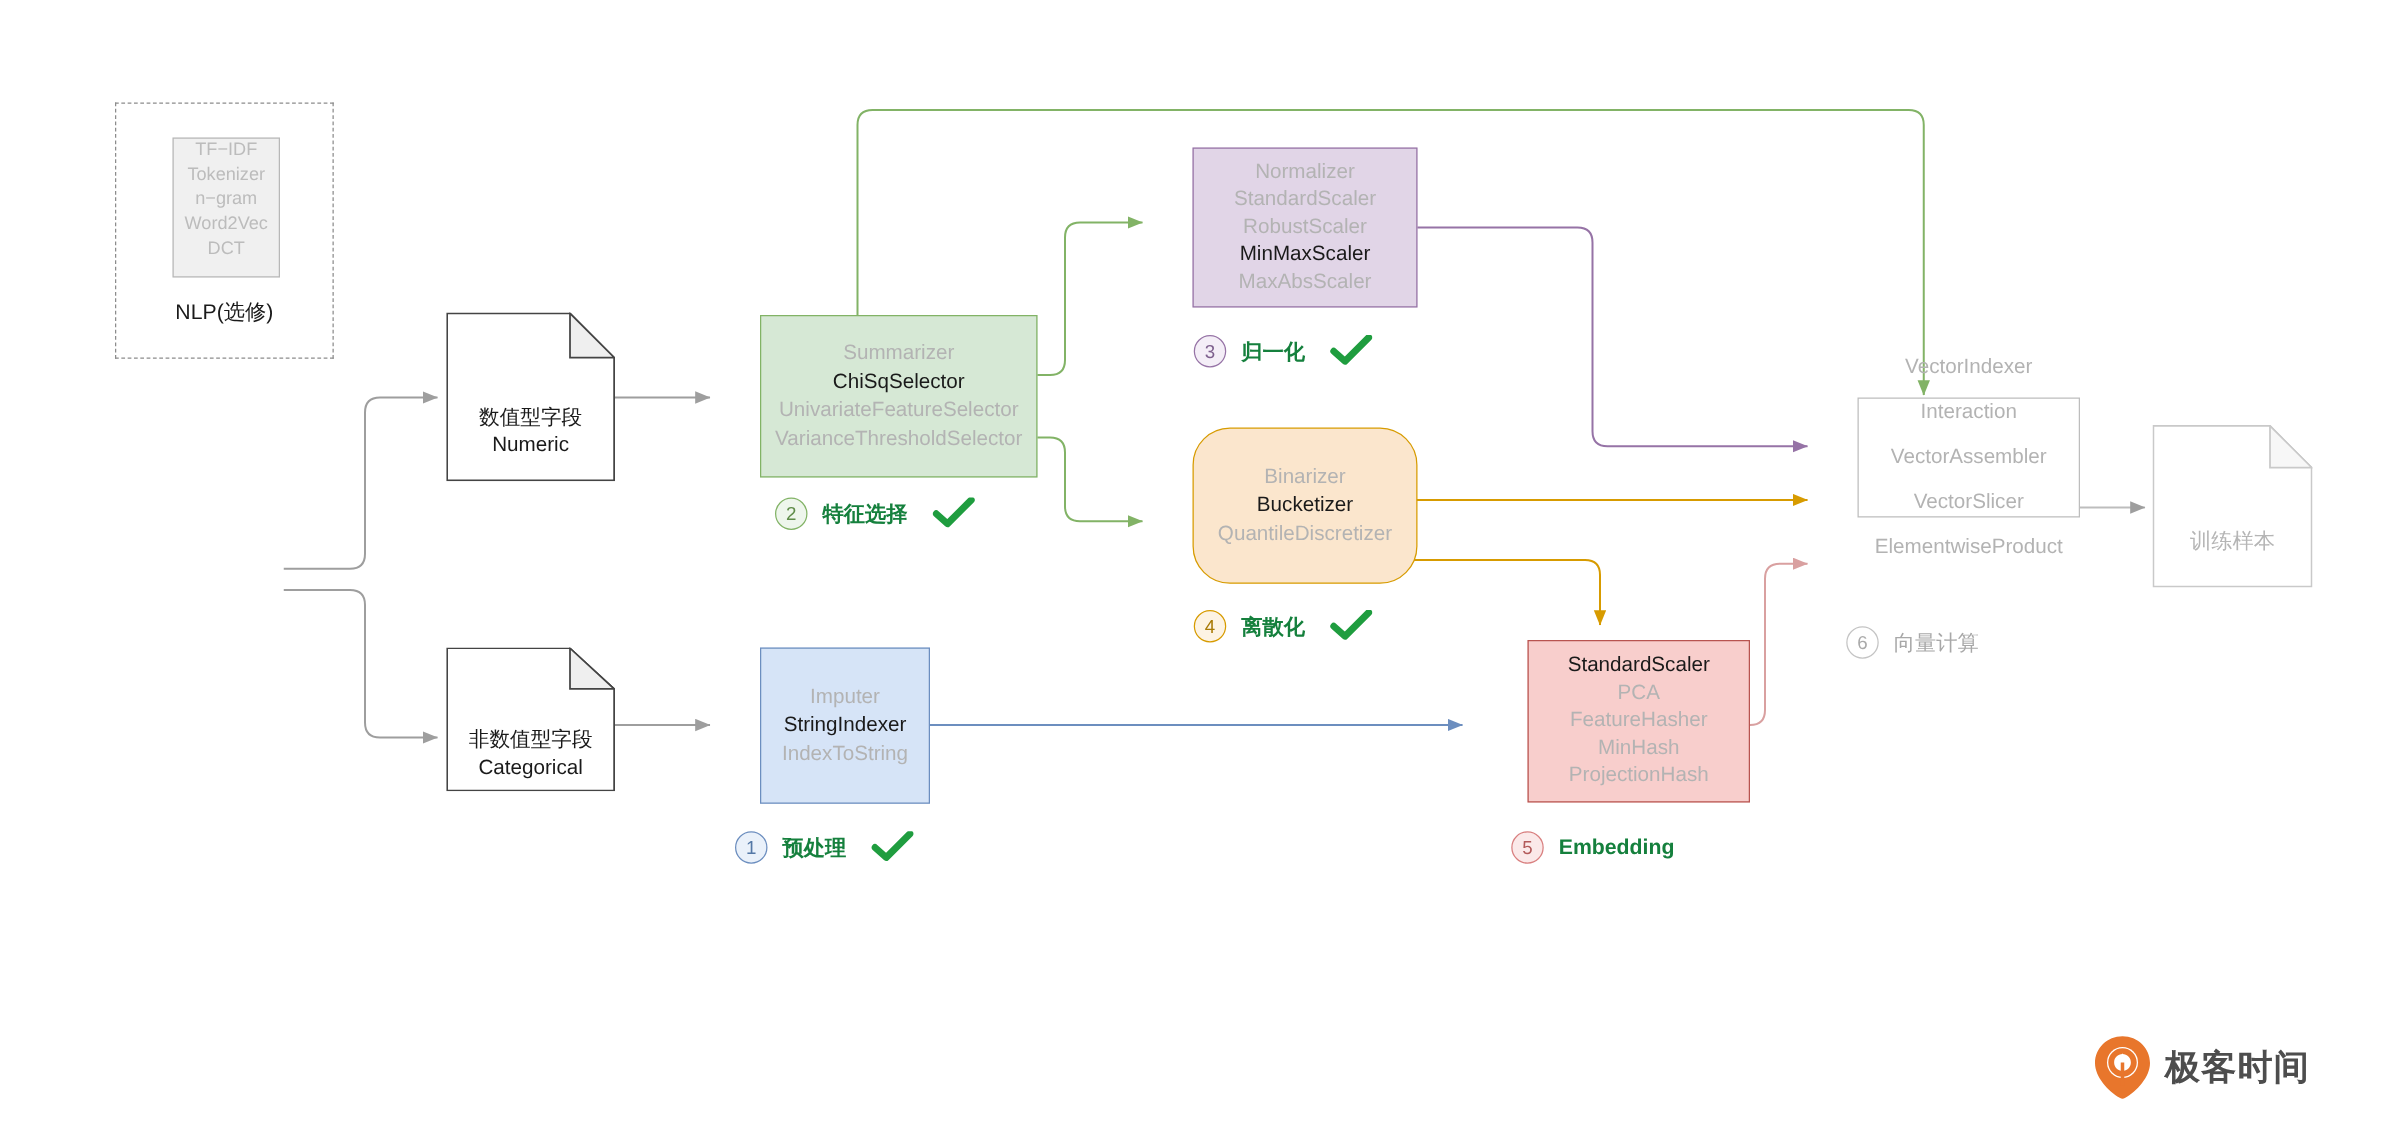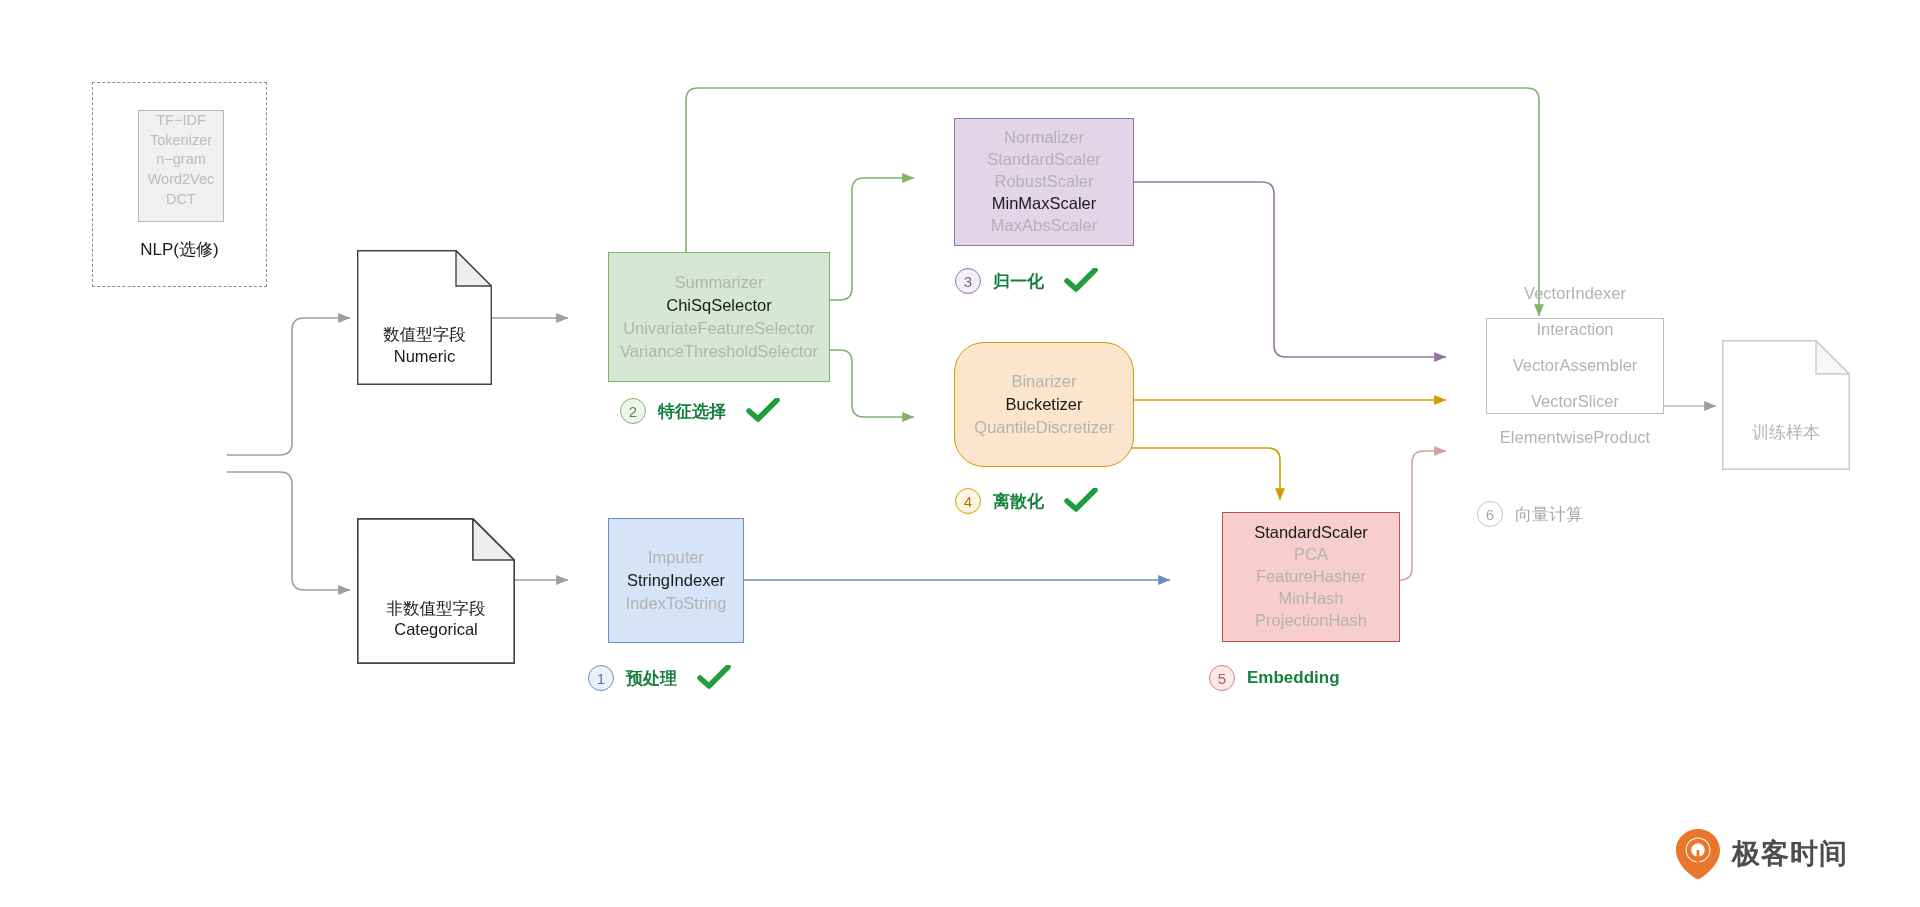--- a/index.html
+++ b/index.html
@@ -123,21 +123,21 @@
     <svg class="docbody" viewBox="0 0 135 135" preserveAspectRatio="none">
       <path d="M0.7,0.7 H99 L134.3,36 V134.3 H0.7 Z" fill="#ffffff" stroke="#444444" stroke-width="1.4"></path>
       <path d="M99,0.7 V36 H134.3 Z" fill="#efefef" stroke="#444444" stroke-width="1.4"></path>
     </svg>
     <div class="doctext" style="font-size:16.5px;color:#1a1a1a;">
       <span class="ln">数值型字段</span>
       <span class="ln">Numeric</span>
     </div>
   </div>
 
-  <div class="doc" style="left:357px;top:518px;width:135px;height:146px;padding-left:23px;">
+  <div class="doc" style="left:357px;top:518px;width:135px;height:115px;">
     <svg class="docbody" viewBox="0 0 135 125" preserveAspectRatio="none">
       <path d="M0.7,0.7 H99 L134.3,36 V124.3 H0.7 Z" fill="#ffffff" stroke="#444444" stroke-width="1.4"></path>
       <path d="M99,0.7 V36 H134.3 Z" fill="#efefef" stroke="#444444" stroke-width="1.4"></path>
     </svg>
     <div class="doctext" style="font-size:16.5px;color:#1a1a1a;">
       <span class="ln">非数值型字段</span>
       <span class="ln">Categorical</span>
     </div>
   </div>
 

